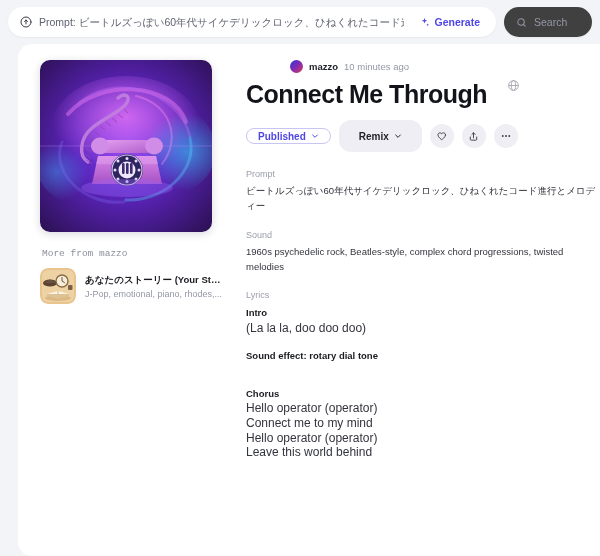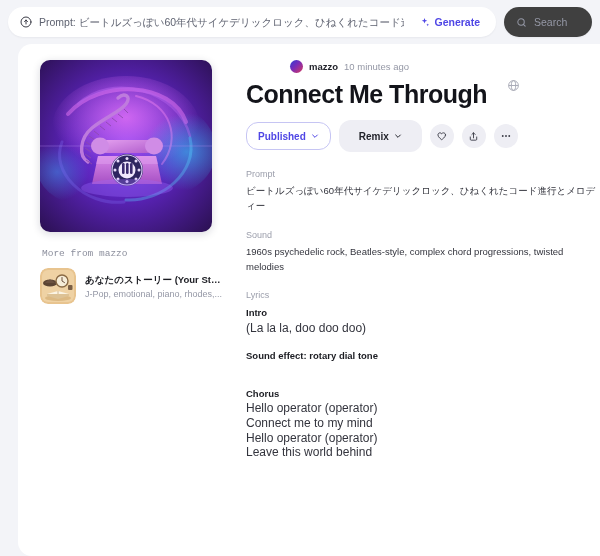--- a/index.html
+++ b/index.html
@@ -135,21 +135,21 @@
   h1.title {
     font-size: 25px; font-weight: 700; letter-spacing: -0.5px;
     color: #13141a; line-height: 30px;
   }
 
   .actions {
     display: flex; align-items: center; gap: 8px;
     margin-top: 11px;
   }
   .btn-published {
-    height: 28px; padding: 0 11px;
+    height: 16px; padding: 0 11px;
     border: 1px solid #c6c5f3; border-radius: 12px;
     background: #ffffff; color: #4f46e5;
     font-size: 10px; font-weight: 700; font-family: inherit;
     display: flex; align-items: center; gap: 5px;
     cursor: pointer;
   }
   .btn-remix {
     height: 32px; padding: 0 20px;
     border: none; border-radius: 12px;
     background: #eeeef4; color: #23242c;

